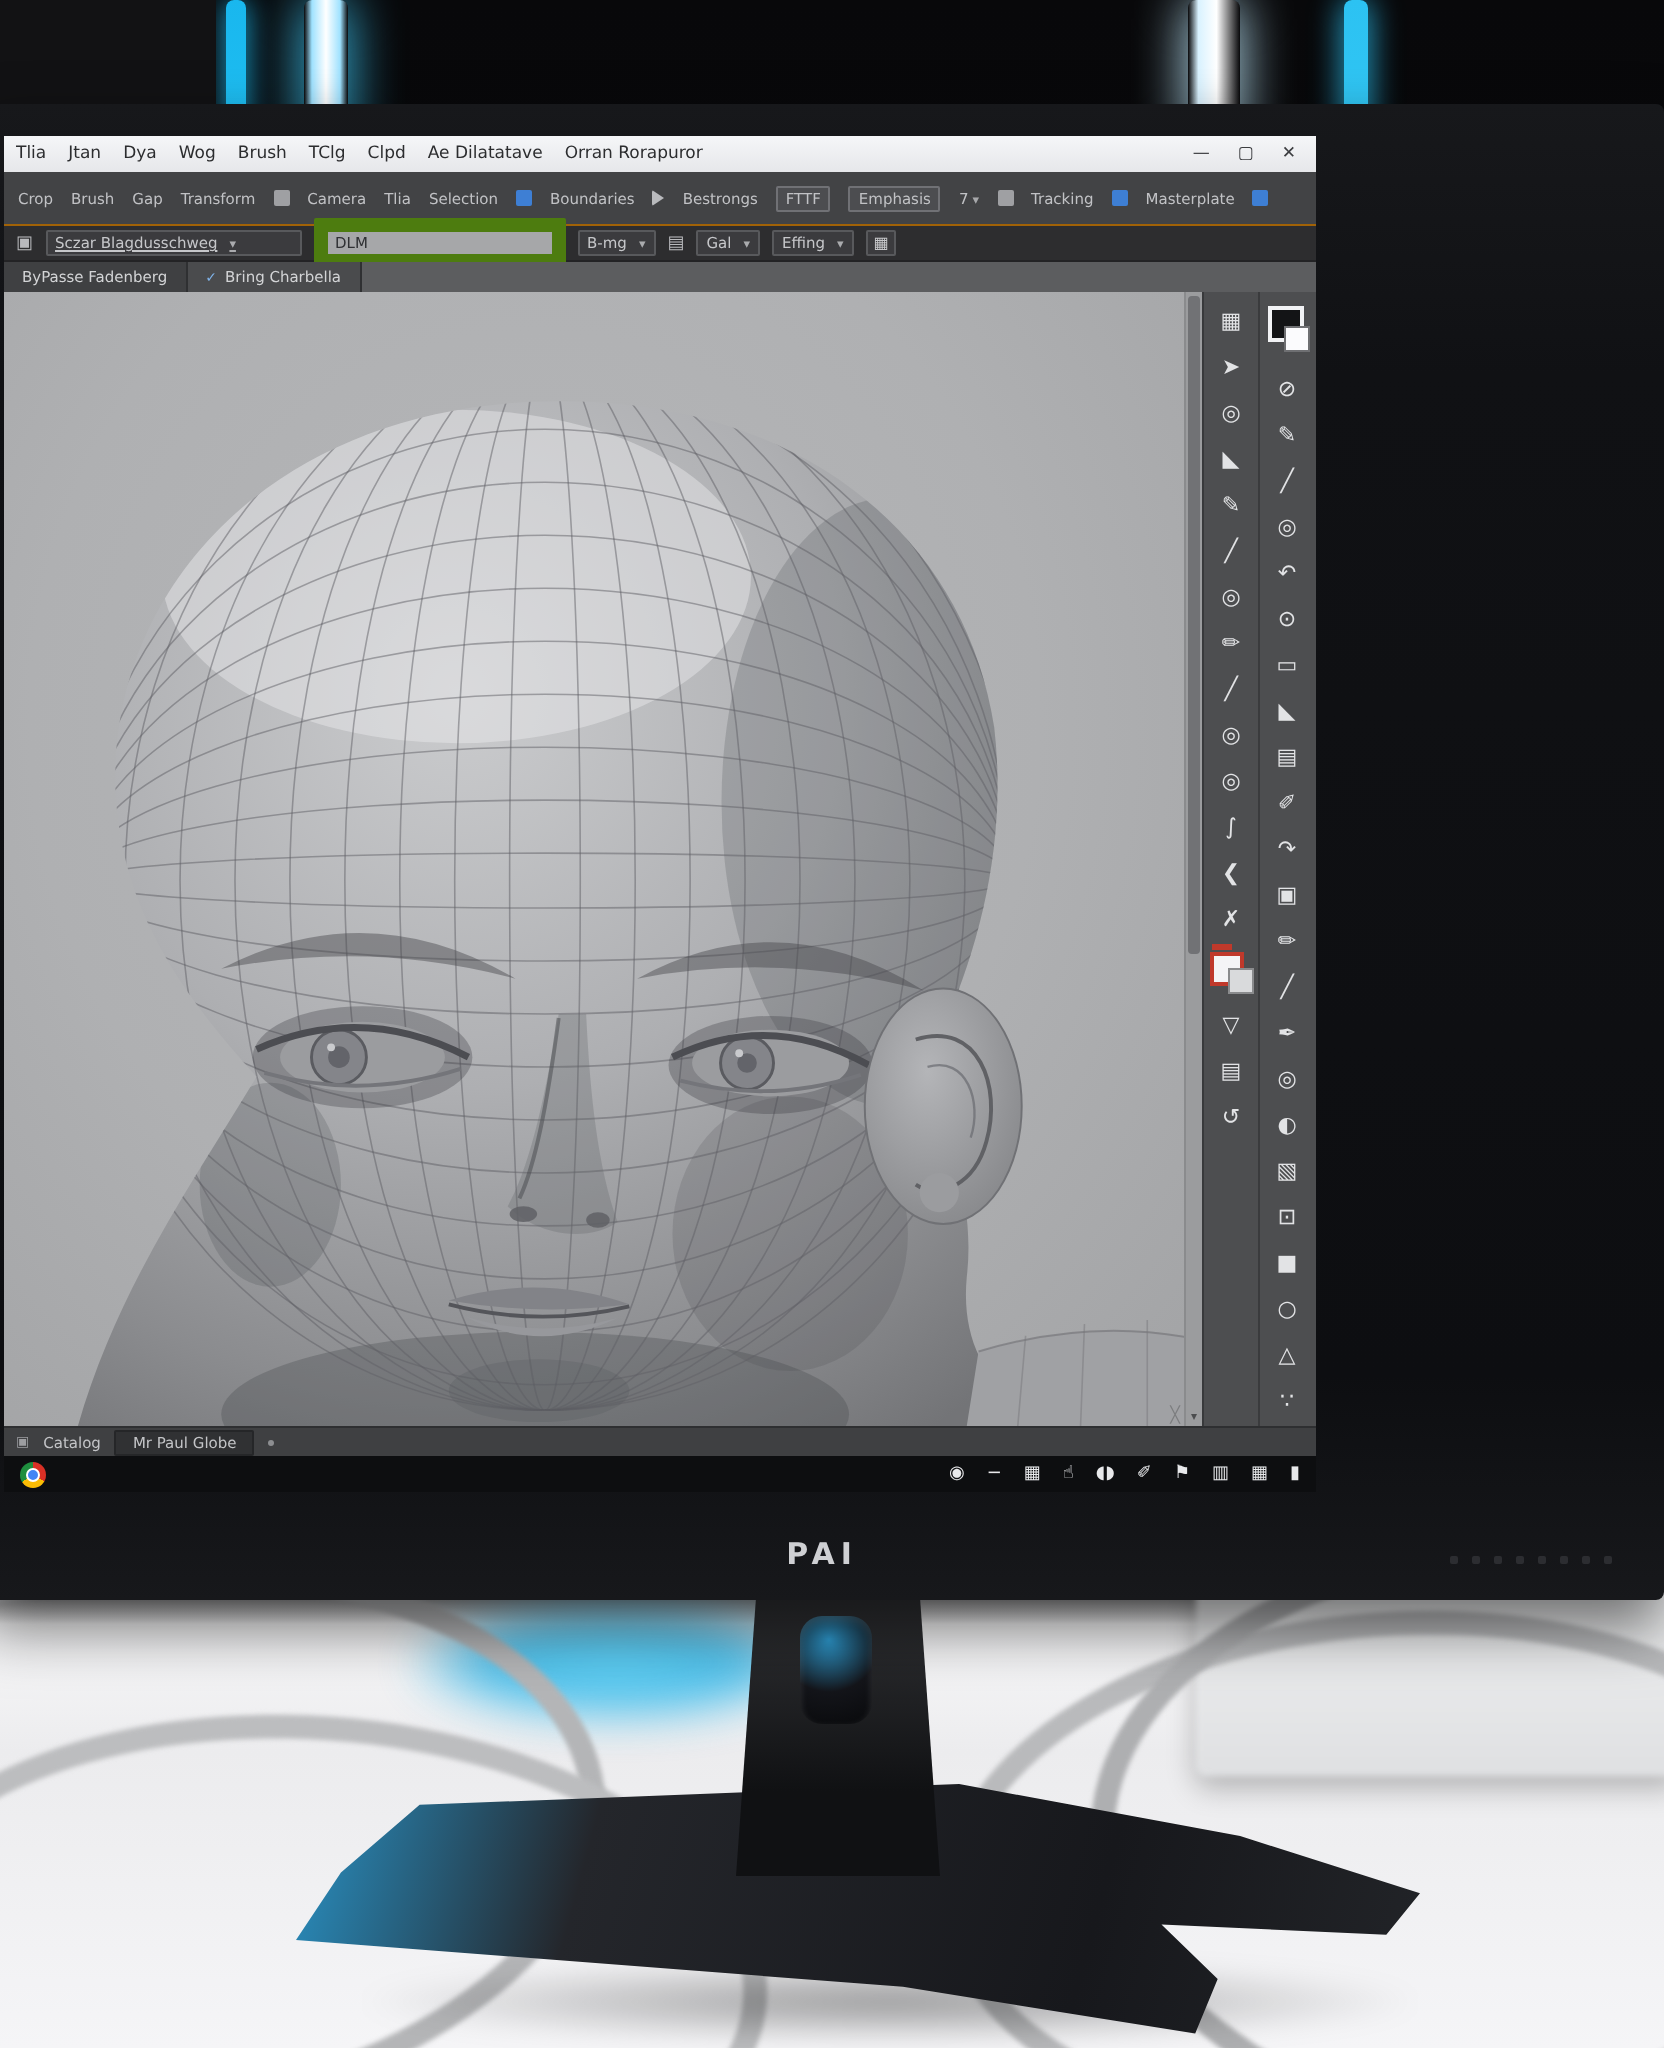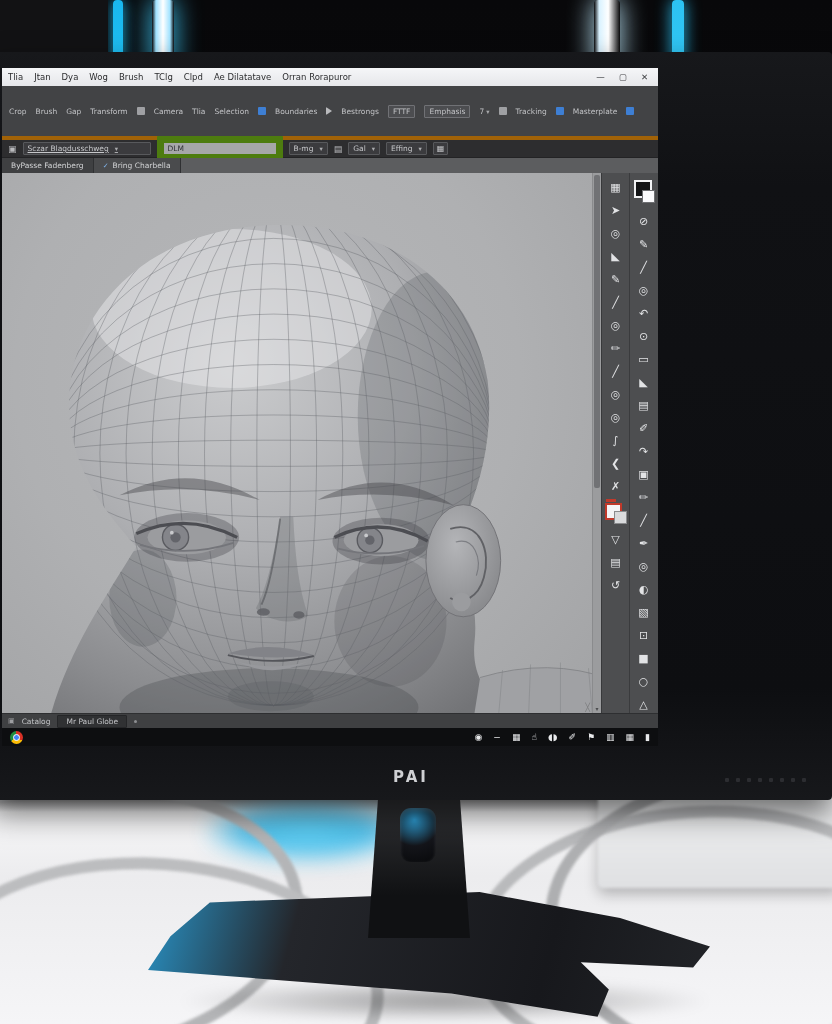--- a/index.html
+++ b/index.html
@@ -34,21 +34,21 @@
   .bezel-dots i{width:4px;height:4px;background:#2c2d31;border-radius:1px;}
 
   
   .screen{position:absolute;left:12px;top:16px;width:656px;height:678px;background:#2a2a2c;display:flex;flex-direction:column;overflow:hidden;}
 
   .titlebar{height:18px;background:linear-gradient(#f5f6f8,#e6e7ea);display:flex;align-items:center;padding:0 6px;color:#2c2d2f;font-size:8.5px;flex:0 0 auto;}
   .menu{display:flex;gap:11px;flex:1;overflow:hidden;white-space:nowrap;}
   .menu .menu-item{cursor:default;}
   .win-controls{display:flex;gap:14px;color:#3c3d40;font-size:8.5px;padding-right:4px;}
 
-  .toolbar{height:18px;background:#424345;display:flex;align-items:center;gap:9px;padding:16px 7px;color:#ccCDcf;color:#cccdd0;font-size:7.5px;white-space:nowrap;overflow:hidden;flex:0 0 auto;border-bottom:4px solid #a16207;}
+  .toolbar{height:18px;background:#424345;display:flex;align-items:center;gap:9px;padding:4px 7px;color:#ccCDcf;color:#cccdd0;font-size:7.5px;white-space:nowrap;overflow:hidden;flex:0 0 auto;border-bottom:1px solid #a16207;}
   .tb-item{opacity:.92;}
   .tb-boxed{border:1px solid #74757a;background:#4d4e51;padding:1px 4px;border-radius:1px;}
   .tb-ico{display:inline-block;width:8px;height:8px;border-radius:1px;}
   .ico-blue{background:#3e7fd4;}
   .ico-play{width:0;height:0;border-left:6px solid #b9babd;border-top:4px solid transparent;border-bottom:4px solid transparent;background:none;}
   .ico-doc{background:#9fa0a3;}
   .caret{font-size:6.5px;opacity:.8;margin-left:2px;}
 
   .optionsbar{height:17px;background:#2d2d2f;display:flex;align-items:center;gap:6px;padding:0 6px;font-size:7.5px;color:#c6c7ca;flex:0 0 auto;border-bottom:1px solid #232325;}
   .opt-ico{color:#b9babd;font-size:9px;}

